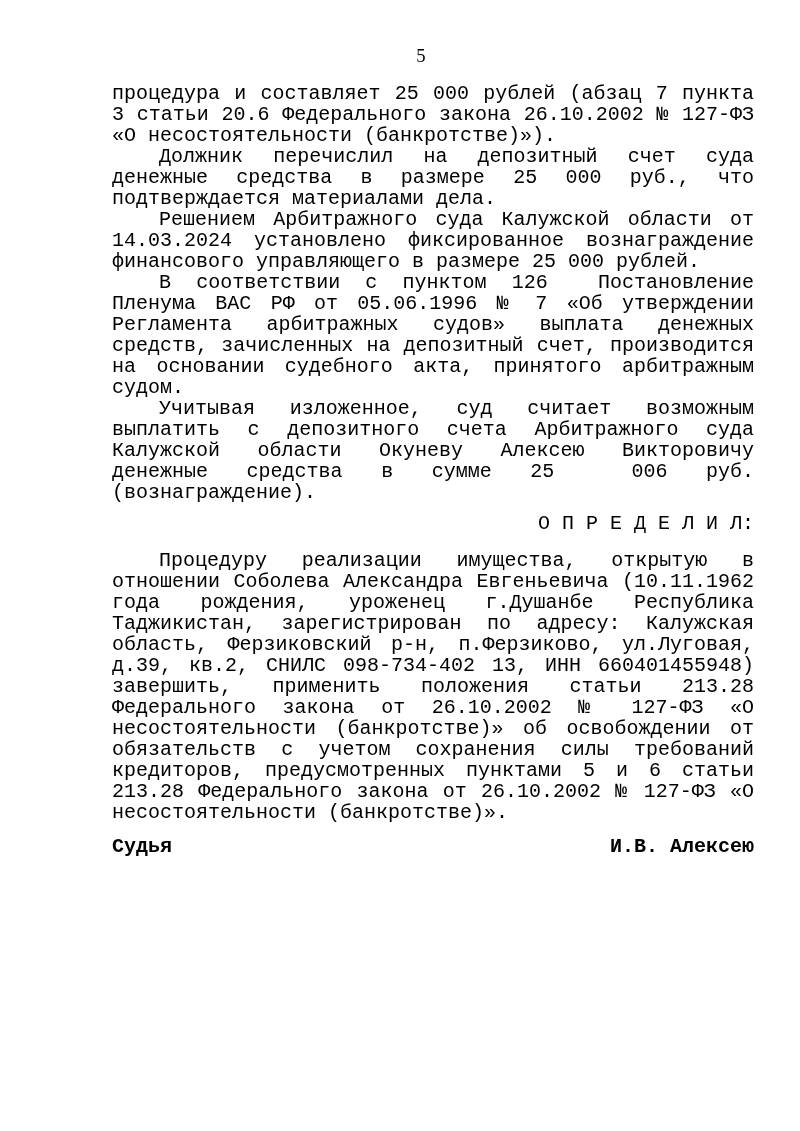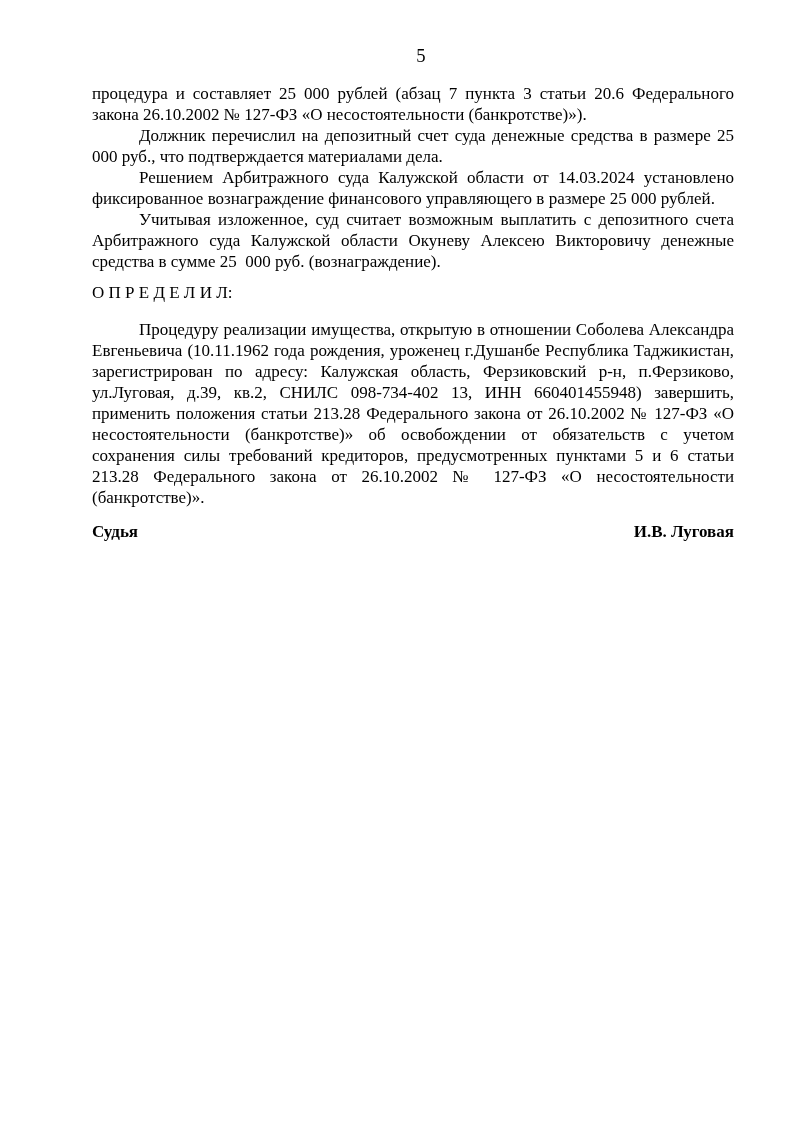--- a/index.html
+++ b/index.html
@@ -21,37 +21,38 @@
     top: 45px;
     left: 100px;
     width: 642px;
     text-align: center;
     font-size: 18.7px;
     line-height: 21px;
   }
   .text-area {
     position: absolute;
     top: 83px;
-    left: 92px;
+    left: 112px;
     width: 642px;
-    font-size: 17px;
+    font-size: 20px;
     line-height: 21px;
     text-align: justify;
+    font-family: Liberation Mono, monospace;
   }
   .para {
     margin: 0;
     text-indent: 47px;
     white-space: pre-wrap;
   }
   .para.no-indent {
     text-indent: 0;
   }
   .heading {
     margin: 10px 0 16px 0;
-    text-align: left;
+    text-align: right;
     text-indent: 0;
     white-space: normal;
   }
   .signature-row {
     display: flex;
     justify-content: space-between;
     align-items: baseline;
     margin-top: 13px;
     font-weight: bold;
     text-align: left;
@@ -63,28 +64,29 @@
 <div class="page">
 
   <div class="page-number">5</div>
 
   <div class="text-area">
 
     <section>
       <p class="para no-indent">процедура и составляет 25 000 рублей (абзац 7 пункта 3 статьи 20.6 Федерального закона 26.10.2002 № 127-ФЗ «О несостоятельности (банкротстве)»).</p>
       <p class="para">Должник перечислил на депозитный счет суда денежные средства в размере 25 000 руб., что подтверждается материалами дела.</p>
       <p class="para">Решением Арбитражного суда Калужской области от 14.03.2024 установлено фиксированное вознаграждение финансового управляющего в размере 25 000 рублей.</p>
-      <p class="para">Учитывая изложенное, суд считает возможным выплатить с депозитного счета Арбитражного суда Калужской области Окуневу Алексею Викторовичу денежные средства в сумме 25  000 руб. (вознаграждение).</p>
+      <p class="para">В соответствии с пунктом 126  Постановление Пленума ВАС РФ от 05.06.1996 № 7 «Об утверждении Регламента арбитражных судов» выплата денежных средств, зачисленных на депозитный счет, производится на основании судебного акта, принятого арбитражным судом.</p>
+      <p class="para">Учитывая изложенное, суд считает возможным выплатить с депозитного счета Арбитражного суда Калужской области Окуневу Алексею Викторовичу денежные средства в сумме 25  006 руб. (вознаграждение).</p>
     </section>
 
     <div class="heading">О П Р Е Д Е Л И Л:</div>
 
     <section>
       <p class="para">Процедуру реализации имущества, открытую в отношении Соболева Александра Евгеньевича (10.11.1962 года рождения, уроженец г.Душанбе Республика Таджикистан, зарегистрирован по адресу: Калужская область, Ферзиковский р-н, п.Ферзиково, ул.Луговая, д.39, кв.2, СНИЛС 098-734-402 13, ИНН 660401455948) завершить, применить положения статьи 213.28 Федерального закона от 26.10.2002 № 127-ФЗ «О несостоятельности (банкротстве)» об освобождении от обязательств с учетом сохранения силы требований кредиторов, предусмотренных пунктами 5 и 6 статьи 213.28 Федерального закона от 26.10.2002 № 127-ФЗ «О несостоятельности (банкротстве)».</p>
     </section>
 
     <div class="signature-row">
       <span>Судья</span>
-      <span>И.В. Луговая</span>
+      <span>И.В. Алексею</span>
     </div>
 
   </div>
 </div>
 
 </body></html>

